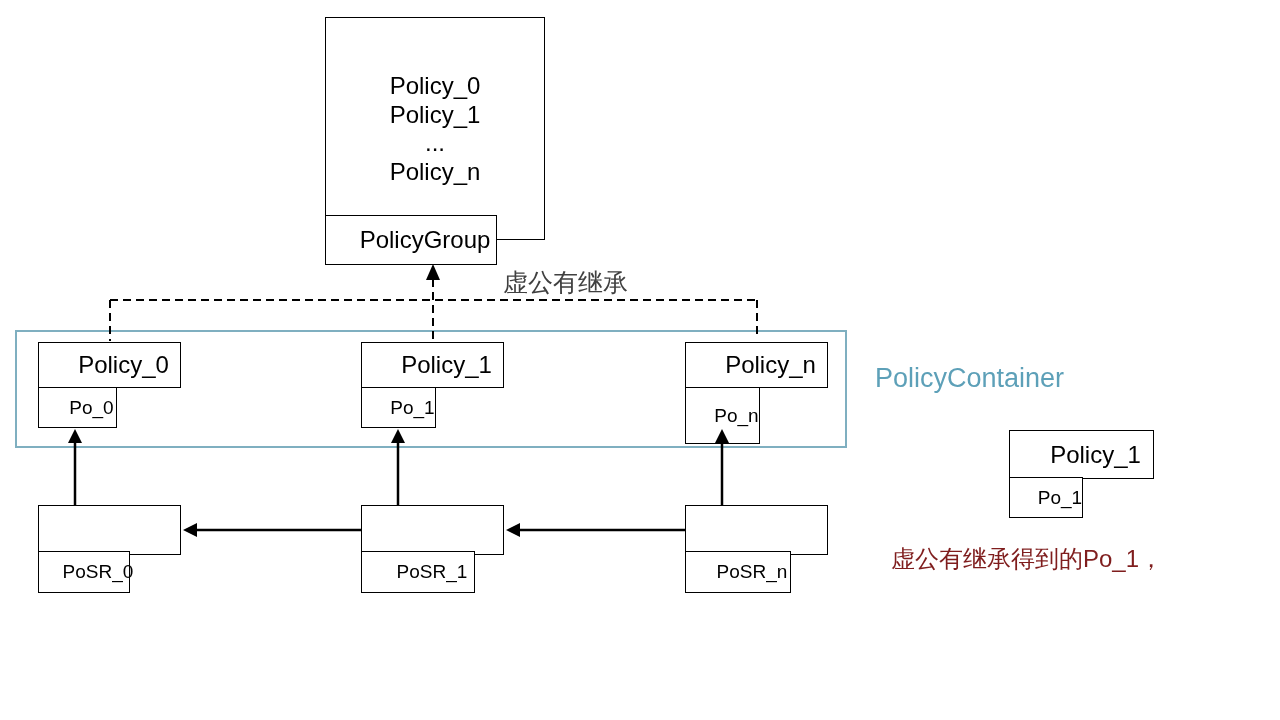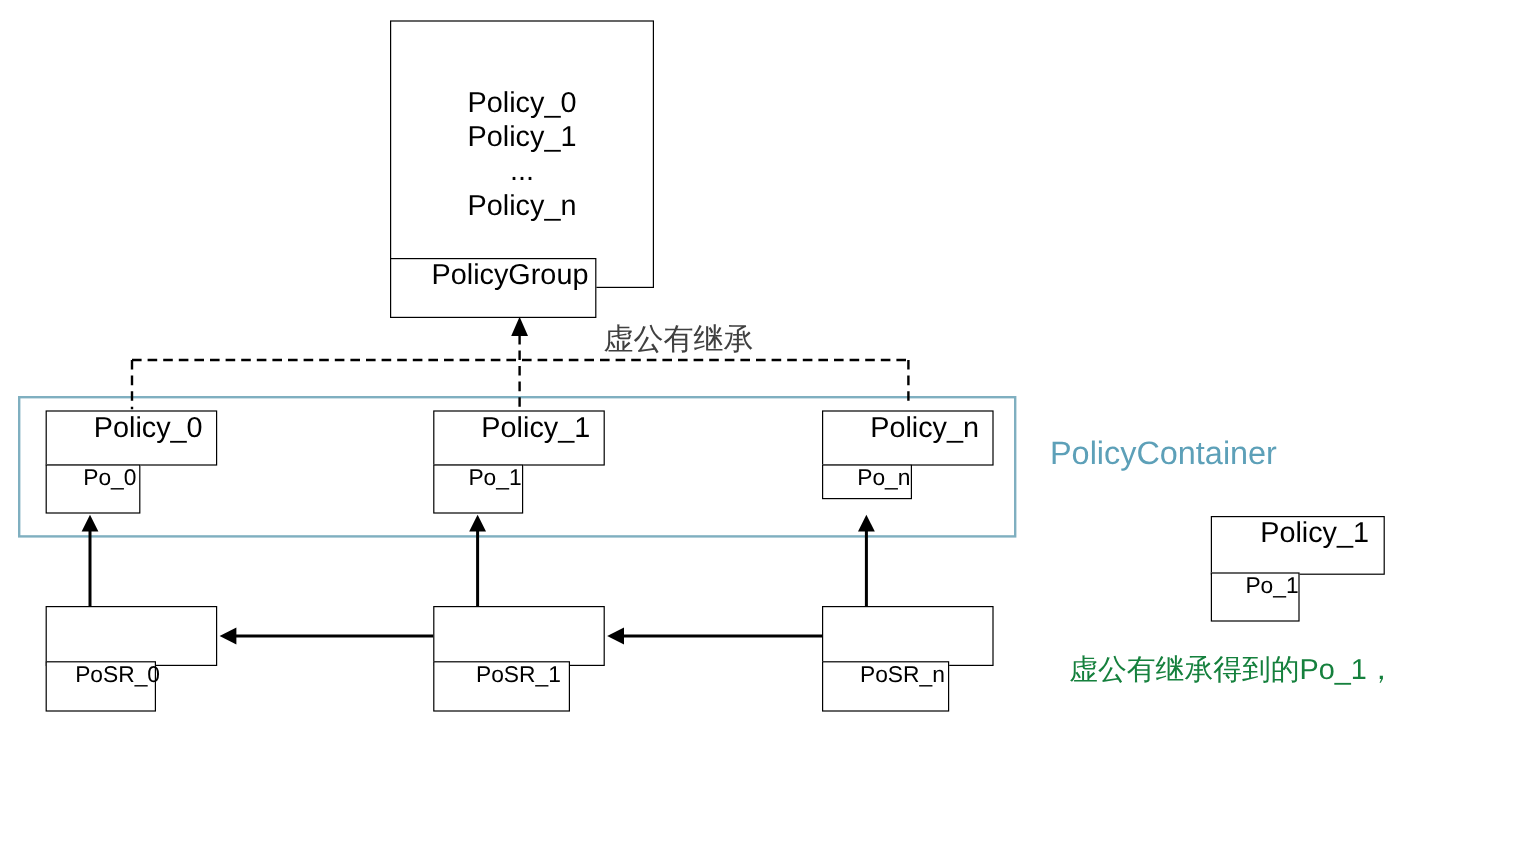--- a/index.html
+++ b/index.html
@@ -17,21 +17,21 @@
     position:relative;
     width:1280px;height:720px;
     background:var(--bg);
     overflow:hidden;
   }
   .box{
     position:absolute;
     background:#fff;
     border:1.5px solid var(--line);
     box-sizing:border-box;
-    display:flex;justify-content:center;
+    display:flex;align-items:center;justify-content:center;
     color:#000;
     padding-left:28px;
   }.z2{z-index:2}.z3{z-index:3}
   .big-box{z-index:2;}
   .label-box{z-index:3;font-size:24px;}
   .policy-name{font-size:24px;}
   .member-name{font-size:19px;}
   .posr-name{font-size:19px;}
   .stack-text{
     position:absolute;z-index:3;
@@ -50,21 +50,21 @@
     font-size:25px;color:#404040;
     white-space:nowrap;
   }
   .container-label{
     position:absolute;z-index:3;
     font-size:27px;color:var(--teal-text);
     white-space:nowrap;
   }
   .note{
     position:absolute;z-index:3;
-    font-size:24px;line-height:33px;color:#15803d;
+    font-size:24px;line-height:33px;color:#7f1d1d;
     white-space:nowrap;
   }
   svg.connectors{
     position:absolute;left:0;top:0;z-index:4;
     pointer-events:none;
   }
 </style>
 </head>
 <body>
 
@@ -96,21 +96,21 @@
   <div class="box policy-name z2" style="left:361px;top:342px;width:143px;height:46px;">
     <span>Policy_1</span>
   </div>
   <div class="box member-name z3" style="left:361px;top:387px;width:75px;height:41px;">
     <span>Po_1</span>
   </div>
 
   <div class="box policy-name z2" style="left:685px;top:342px;width:143px;height:46px;">
     <span>Policy_n</span>
   </div>
-  <div class="box member-name z3" style="left:685px;top:387px;width:75px;height:29px;">
+  <div class="box member-name z3" style="left:685px;top:387px;width:75px;height:57px;">
     <span>Po_n</span>
   </div>
 
   <div class="box z2" style="left:38px;top:505px;width:143px;height:50px;"></div>
   <div class="box posr-name z3" style="left:38px;top:551px;width:92px;height:42px;">
     <span>PoSR_0</span>
   </div>
 
   <div class="box z2" style="left:361px;top:505px;width:143px;height:50px;"></div>
   <div class="box posr-name z3" style="left:361px;top:551px;width:114px;height:42px;">

